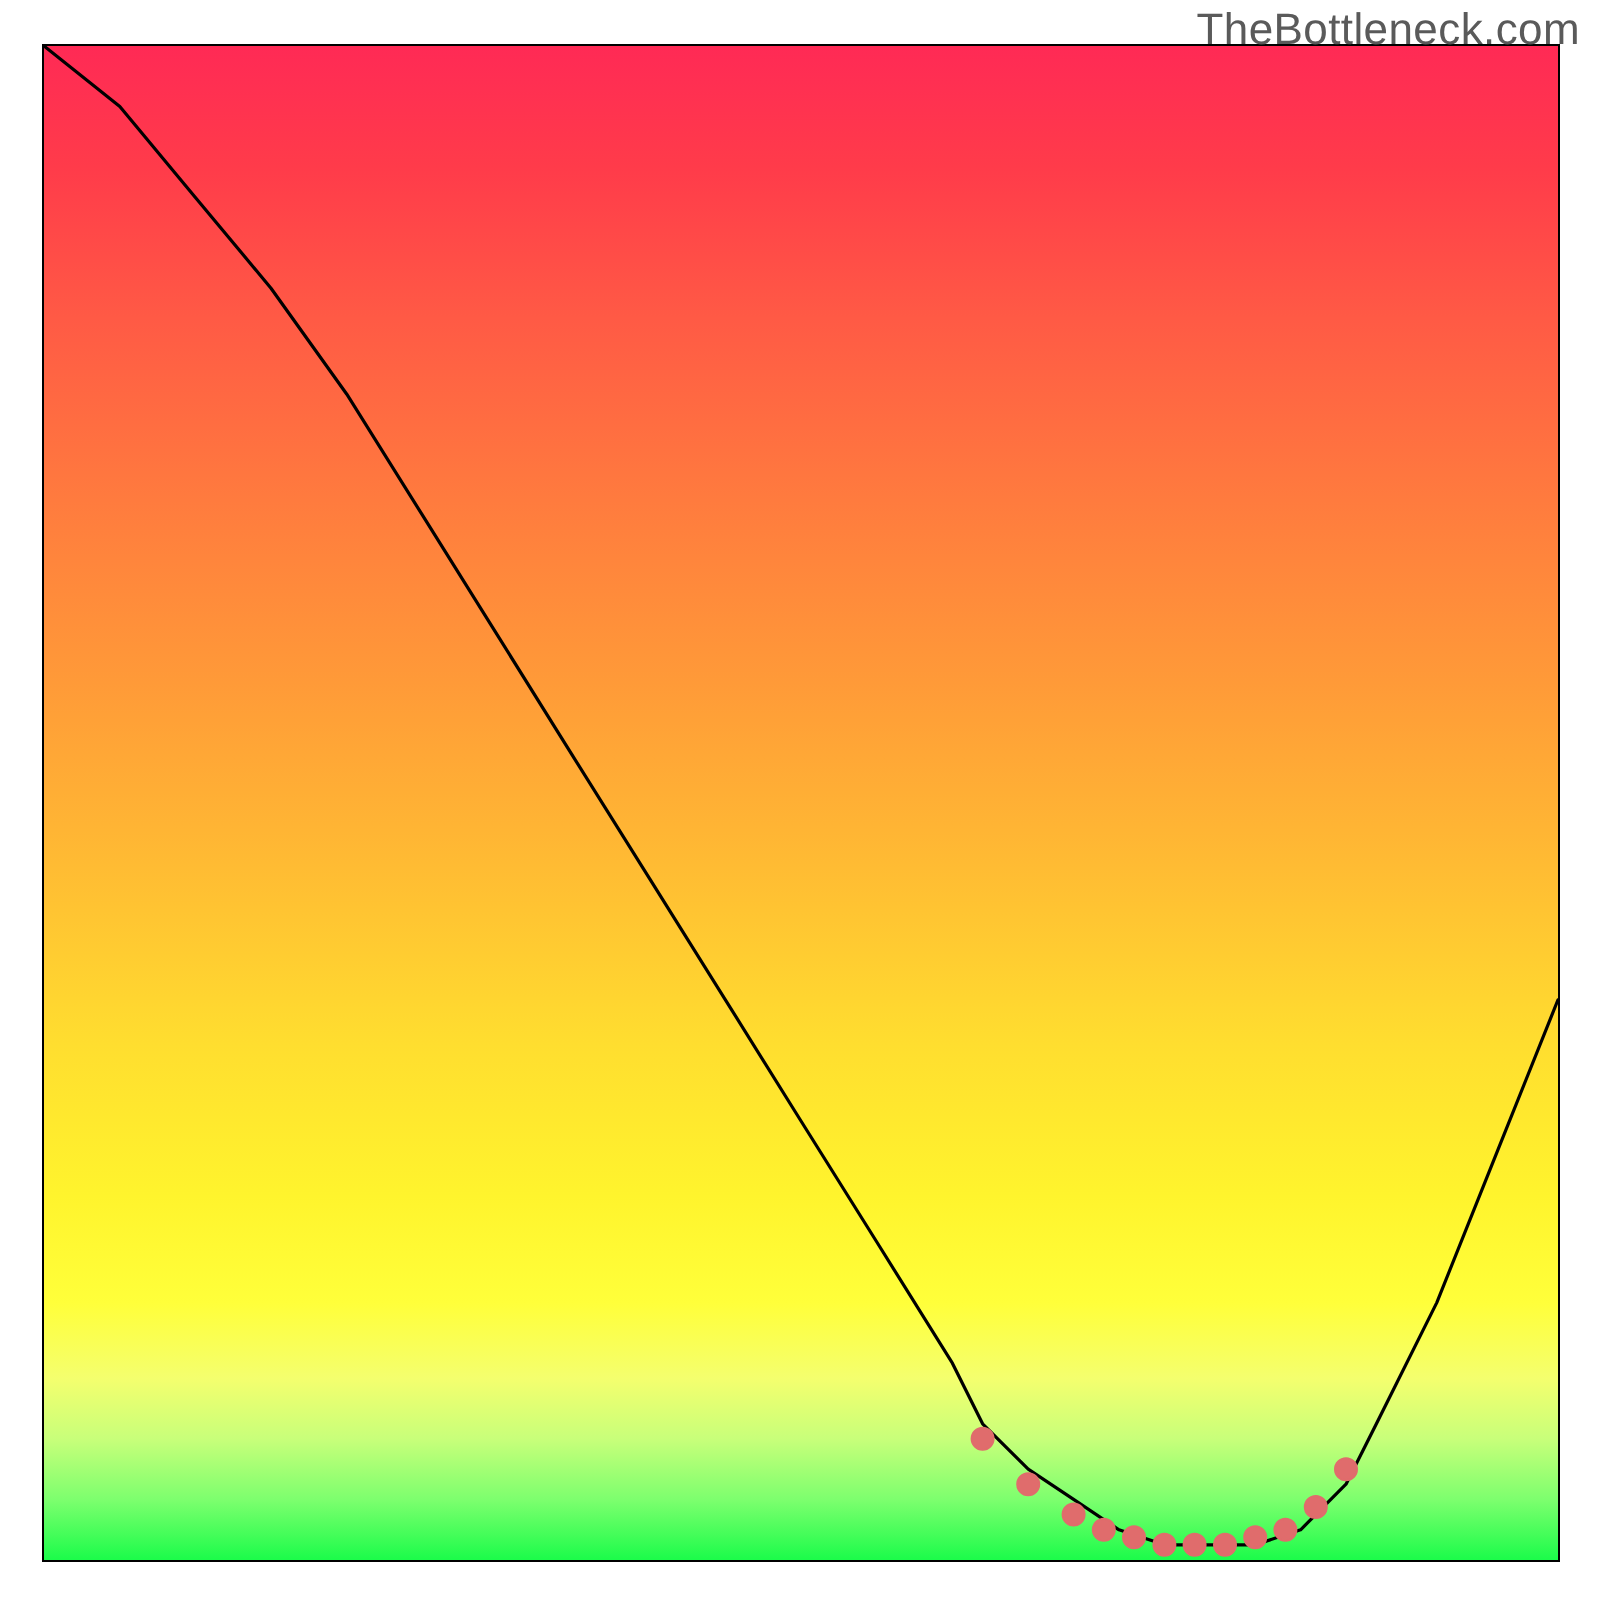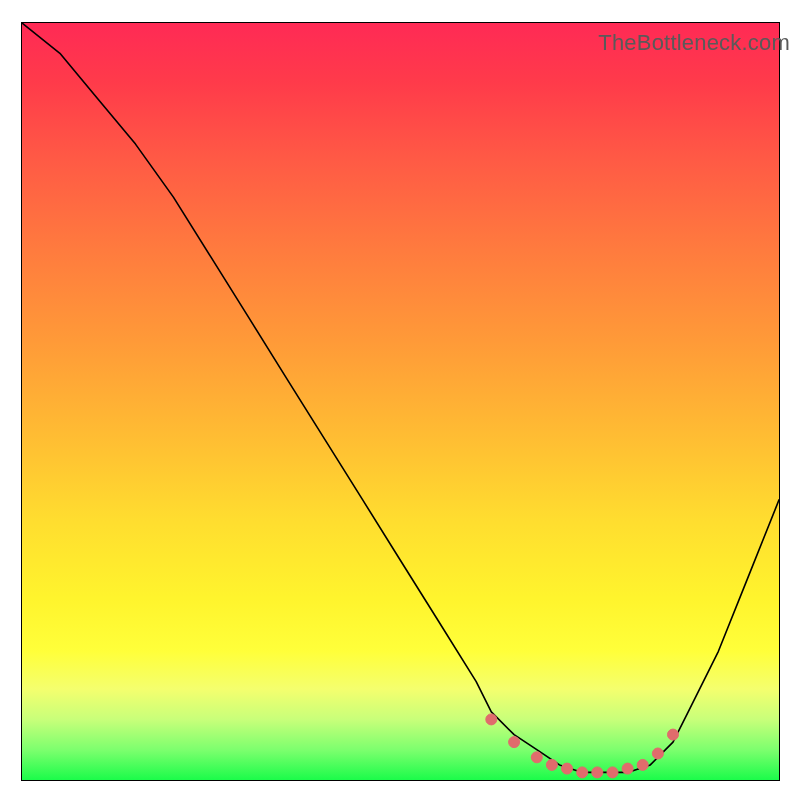--- a/index.html
+++ b/index.html
@@ -18,21 +18,20 @@
   }
   .watermark {
     position: absolute;
     top: 2px;
     right: 10px;
     font-size: 22px;
     font-weight: 500;
     color: #5a5a5a;
     letter-spacing: 0.2px;
     z-index: 3;
-    margin-top: 28px;
   }
   .plot-area {
     position: absolute;
     left: 21px;
     top: 22px;
     width: 757px;
     height: 757px;
     border: 1px solid #000;
     overflow: hidden;
     z-index: 1;

